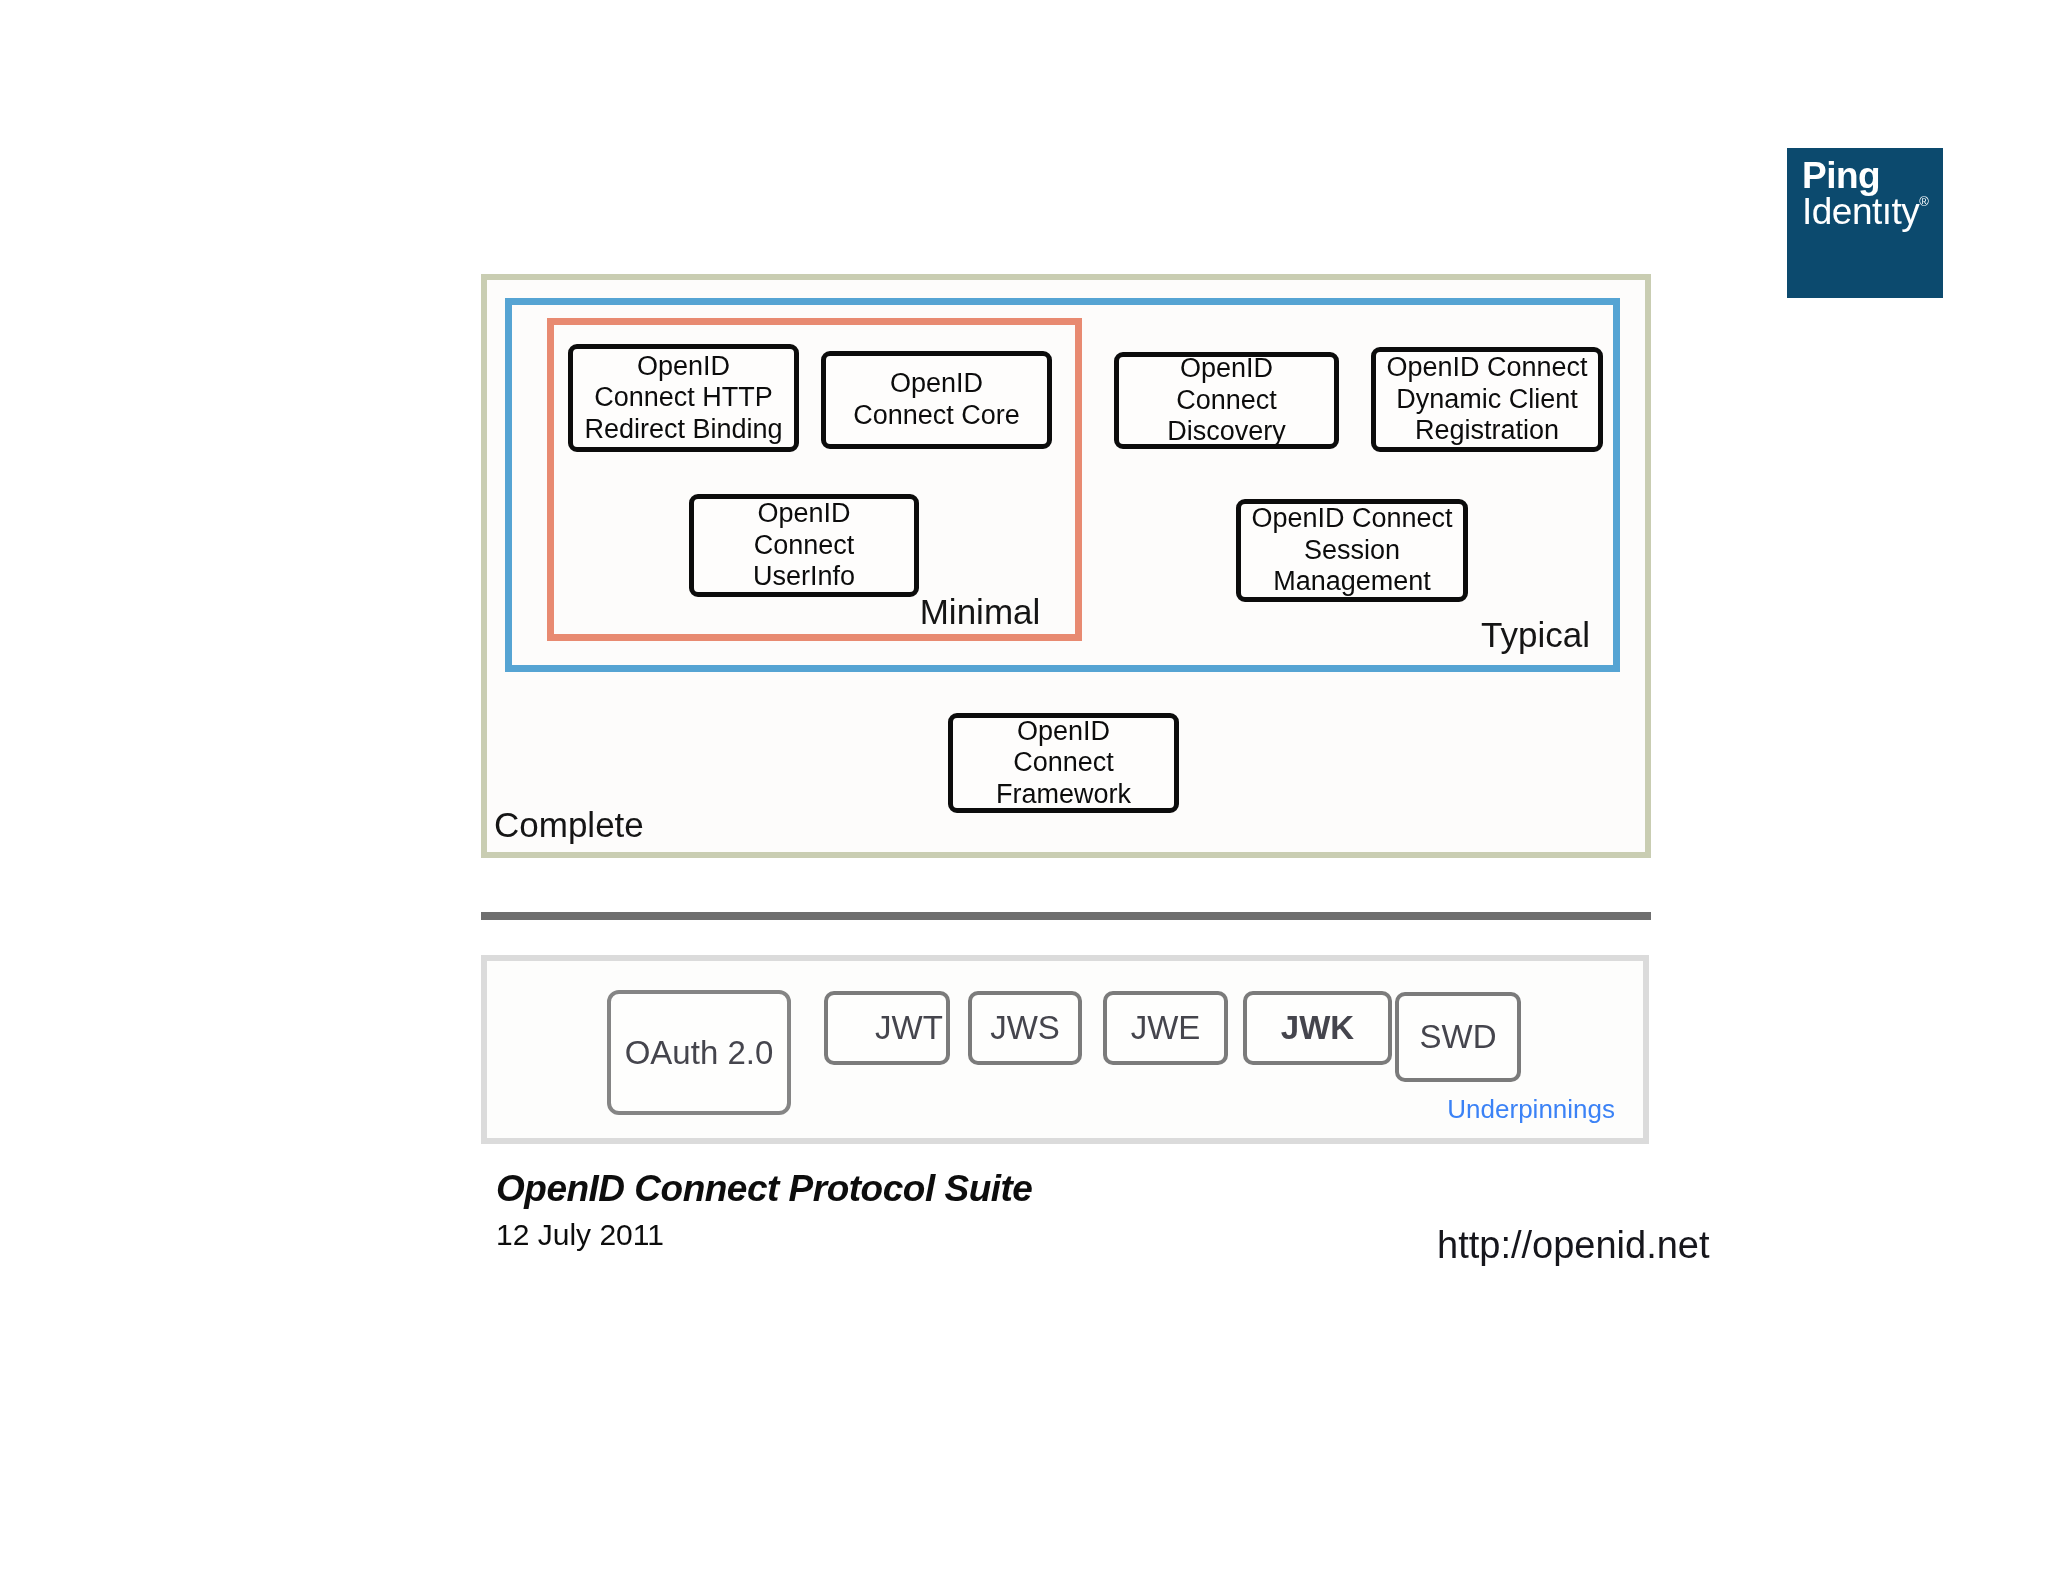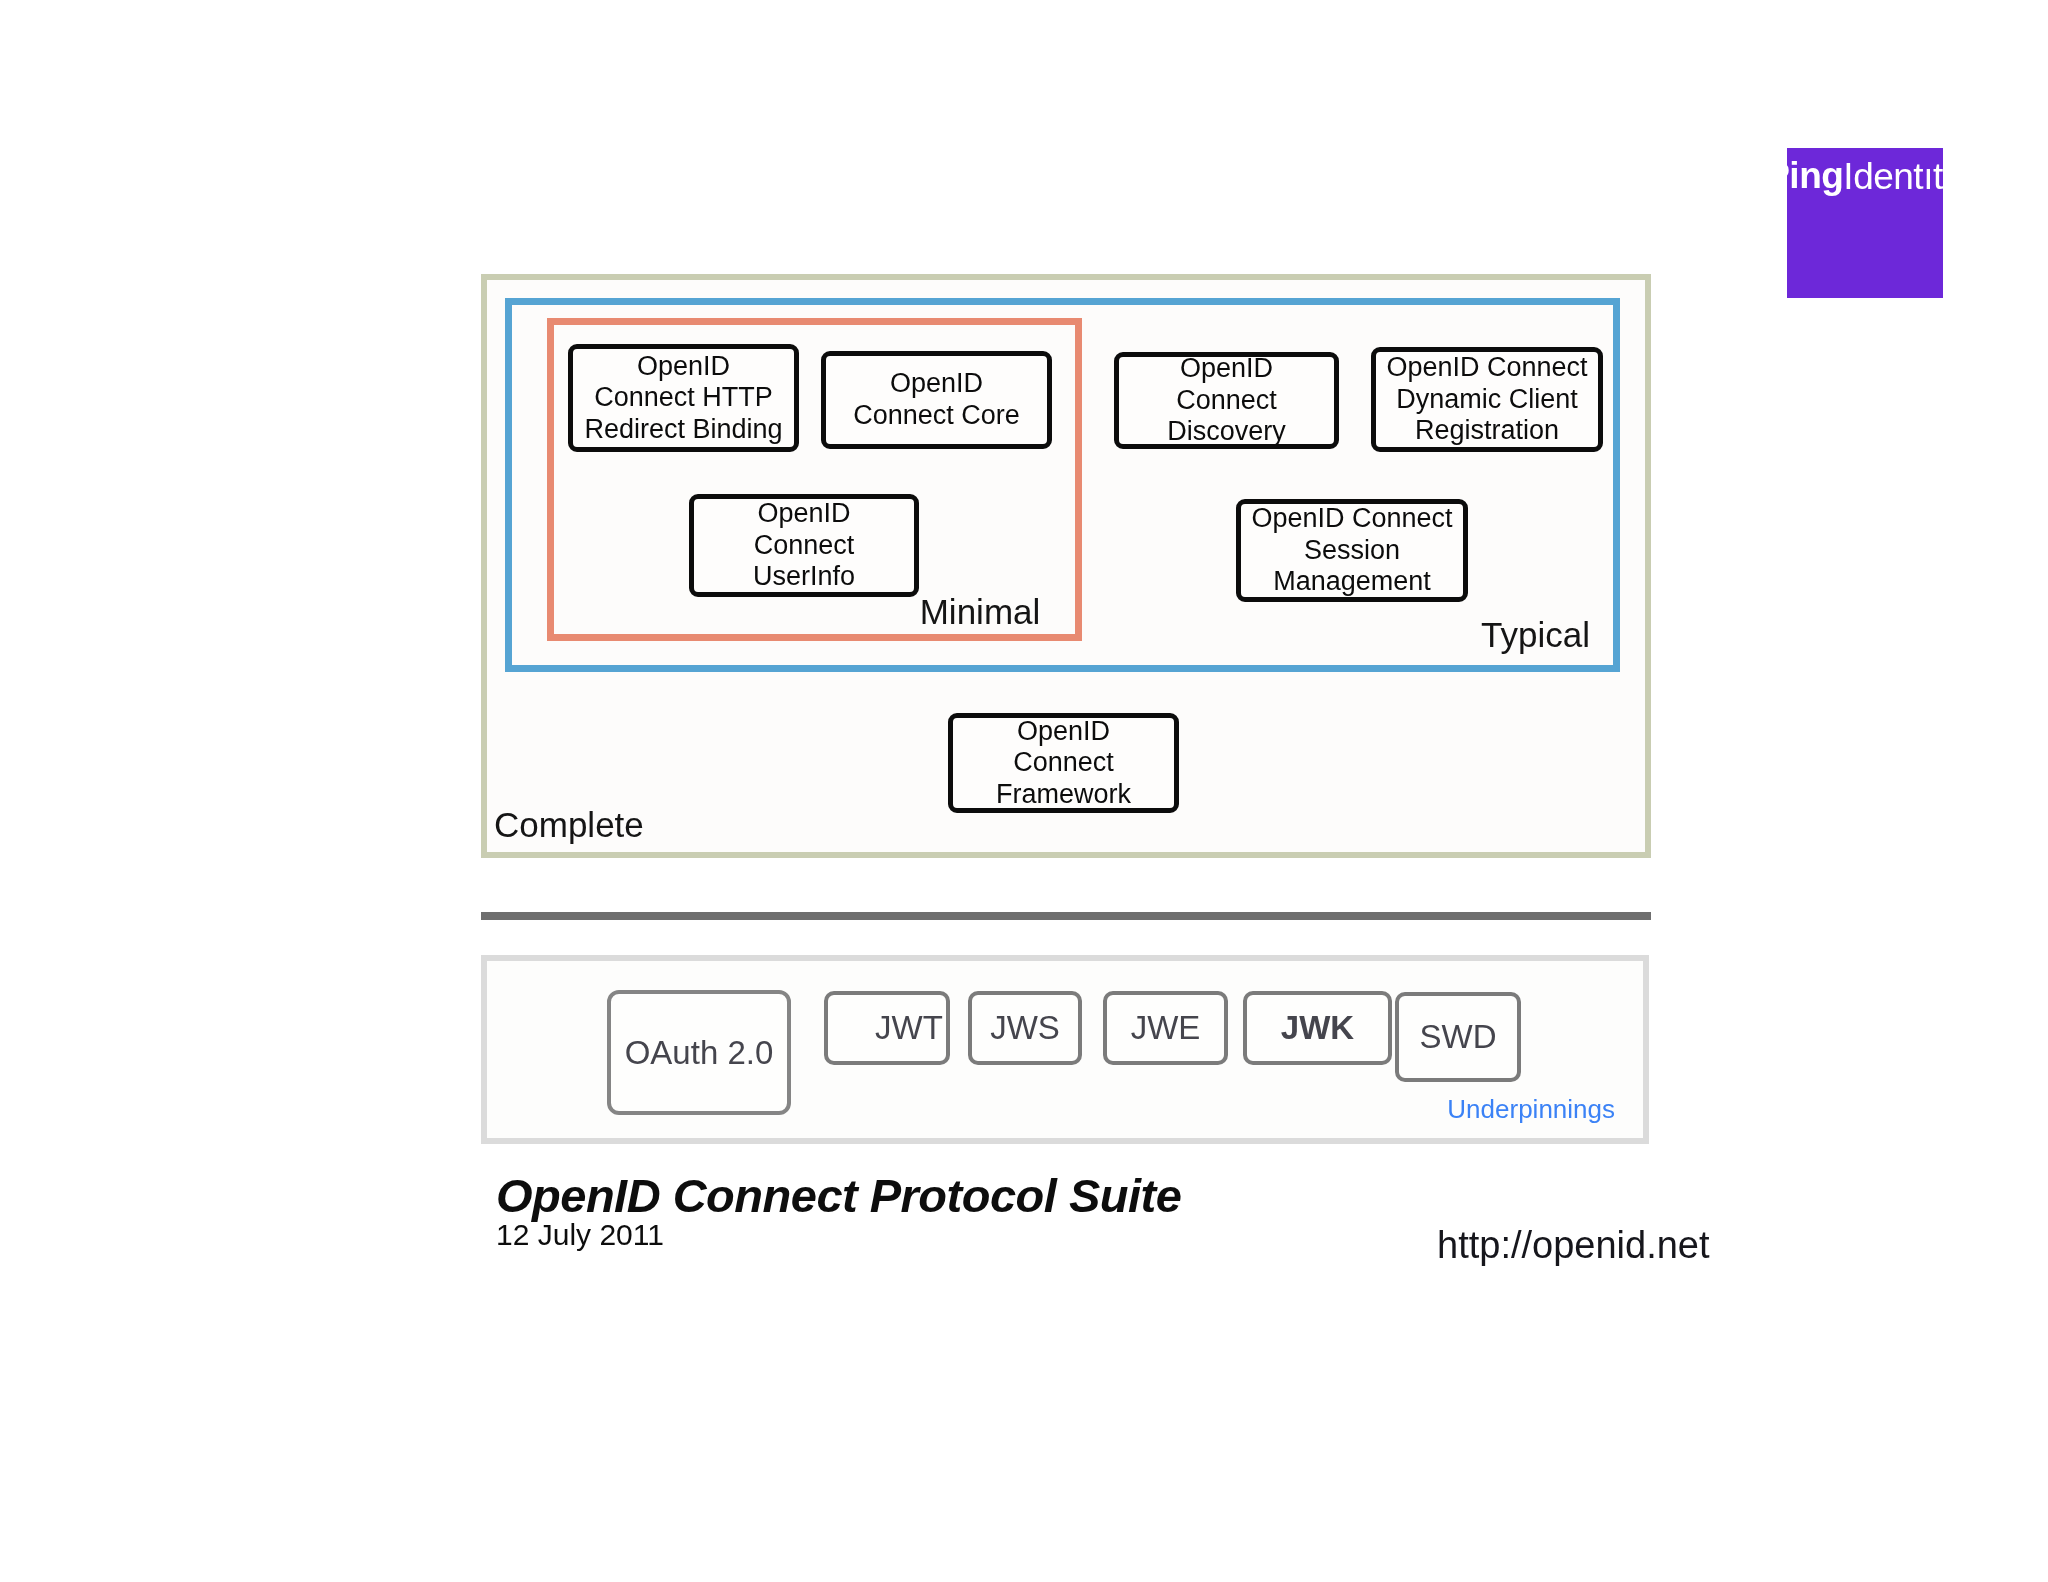--- a/index.html
+++ b/index.html
@@ -8,22 +8,22 @@
     position: relative;
     font-family: "Liberation Sans", sans-serif;
     color: #111111;
     overflow: hidden;
   }
   .abs { position: absolute; }
 
   
   .logo {
     left: 1787px; top: 148px; width: 156px; height: 150px;
-    background: #6d28d9;
-    display: flex; flex-direction: row; justify-content: center;
+    background: #0c4a6e;
+    display: flex; flex-direction: column; justify-content: flex-start;
     padding: 10px 10px 12px 15px;
     color: #ffffff;
   }
   .logo .line1 { font-size: 37px; font-weight: 700; line-height: 0.95; letter-spacing: -0.5px; }
   .logo .line2 { font-size: 37px; font-weight: 400; line-height: 1.0; letter-spacing: -0.5px; white-space: nowrap; }
   .logo sup { font-size: 13px; vertical-align: 18px; }
 
   
   .group-complete {
     left: 481px; top: 274px; width: 1170px; height: 584px;
@@ -58,21 +58,21 @@
     border: 6px solid #DBDBDB; background: #FDFDFC;
   }
   .chip {
     border: 4px solid #7B7B7B; border-radius: 10px; background: #FEFEFD;
     display: flex; align-items: center; justify-content: center;
     font-size: 33px; color: #45454D; text-align: center;
   }
   .chip-oauth { border-radius: 12px; border-color: #858585; }
 
   
-  .title { left: 496px; top: 1168px; font-size: 47px; font-weight: 700; font-style: italic; color: #0d0d0d; letter-spacing: -0.5px; }
+  .title { left: 496px; top: 1168px; font-size: 37px; font-weight: 700; font-style: italic; color: #0d0d0d; letter-spacing: -0.5px; }
   .date  { left: 496px; top: 1218px; font-size: 30px; color: #0d0d0d; }
   .url   { left: 1437px; top: 1224px; font-size: 38px; color: #16161c; }
   .underpinnings-label { left: 1340px; top: 1094px; width: 275px; text-align: right; font-size: 26px; color: #3b82f6; }
 </style>
 </head>
 <body>
 
 <div class="abs logo">
   <div class="line1">Ping</div>
   <div class="line2"><span>Identıty</span><sup>®</sup></div>

